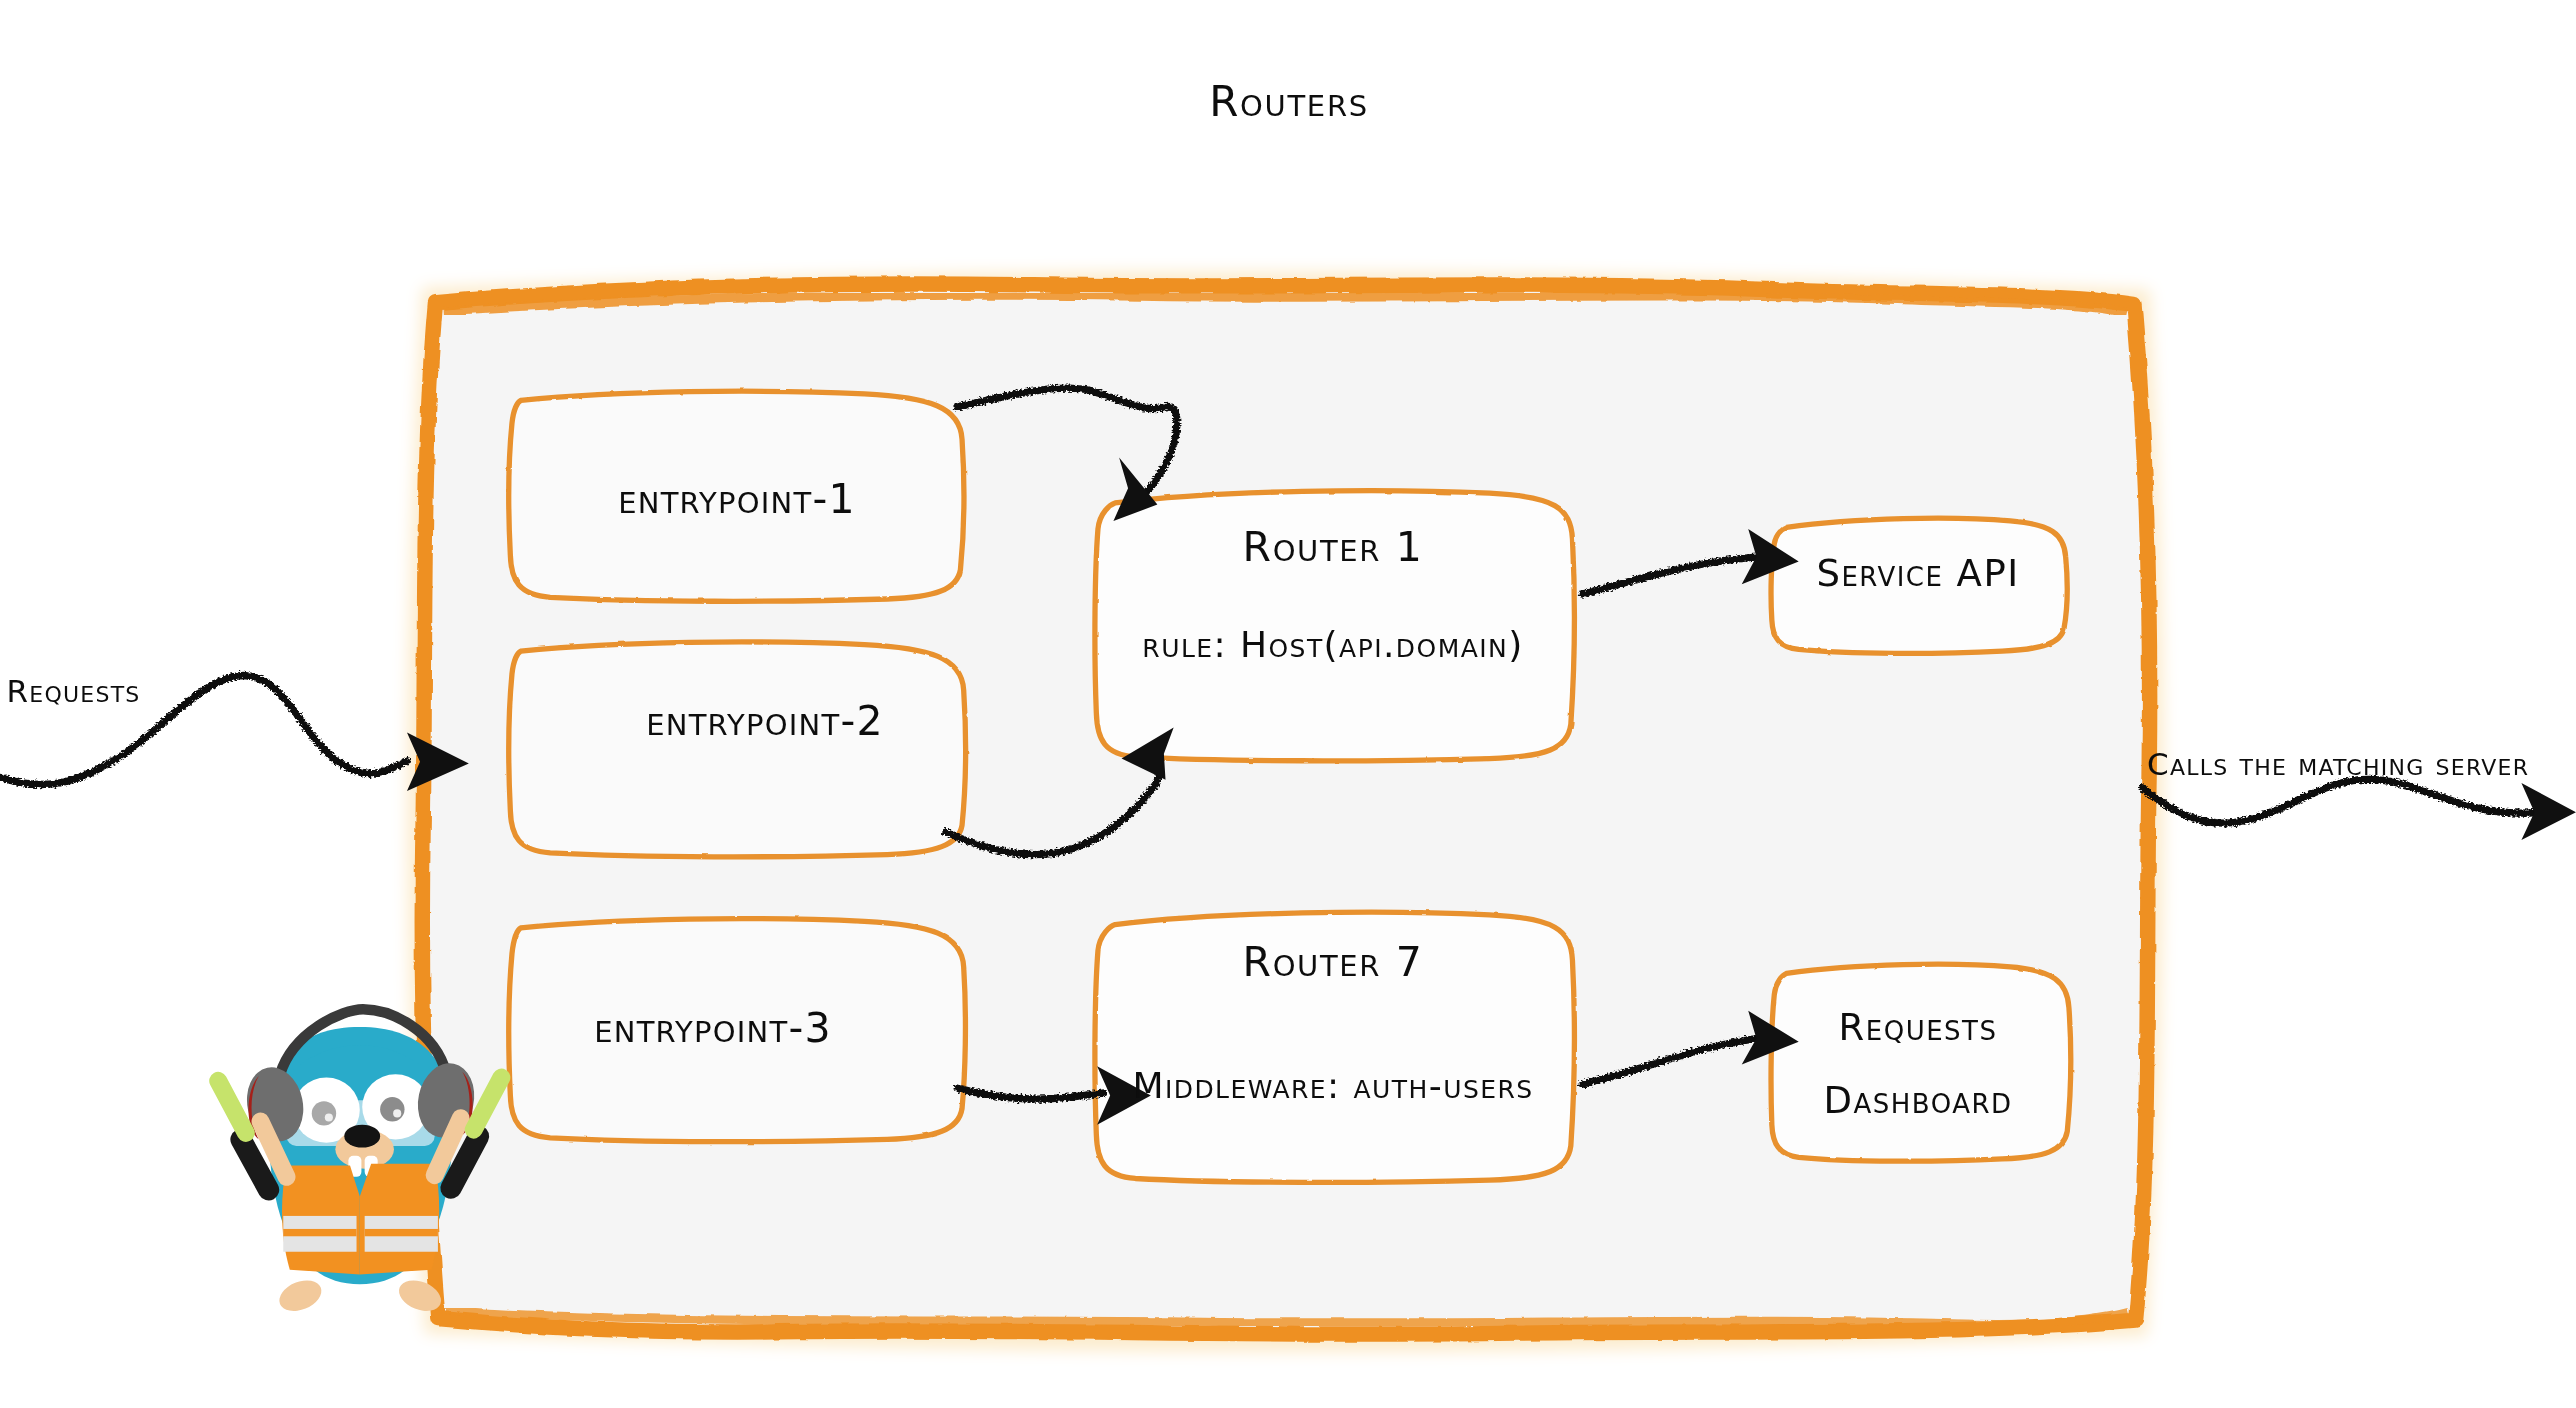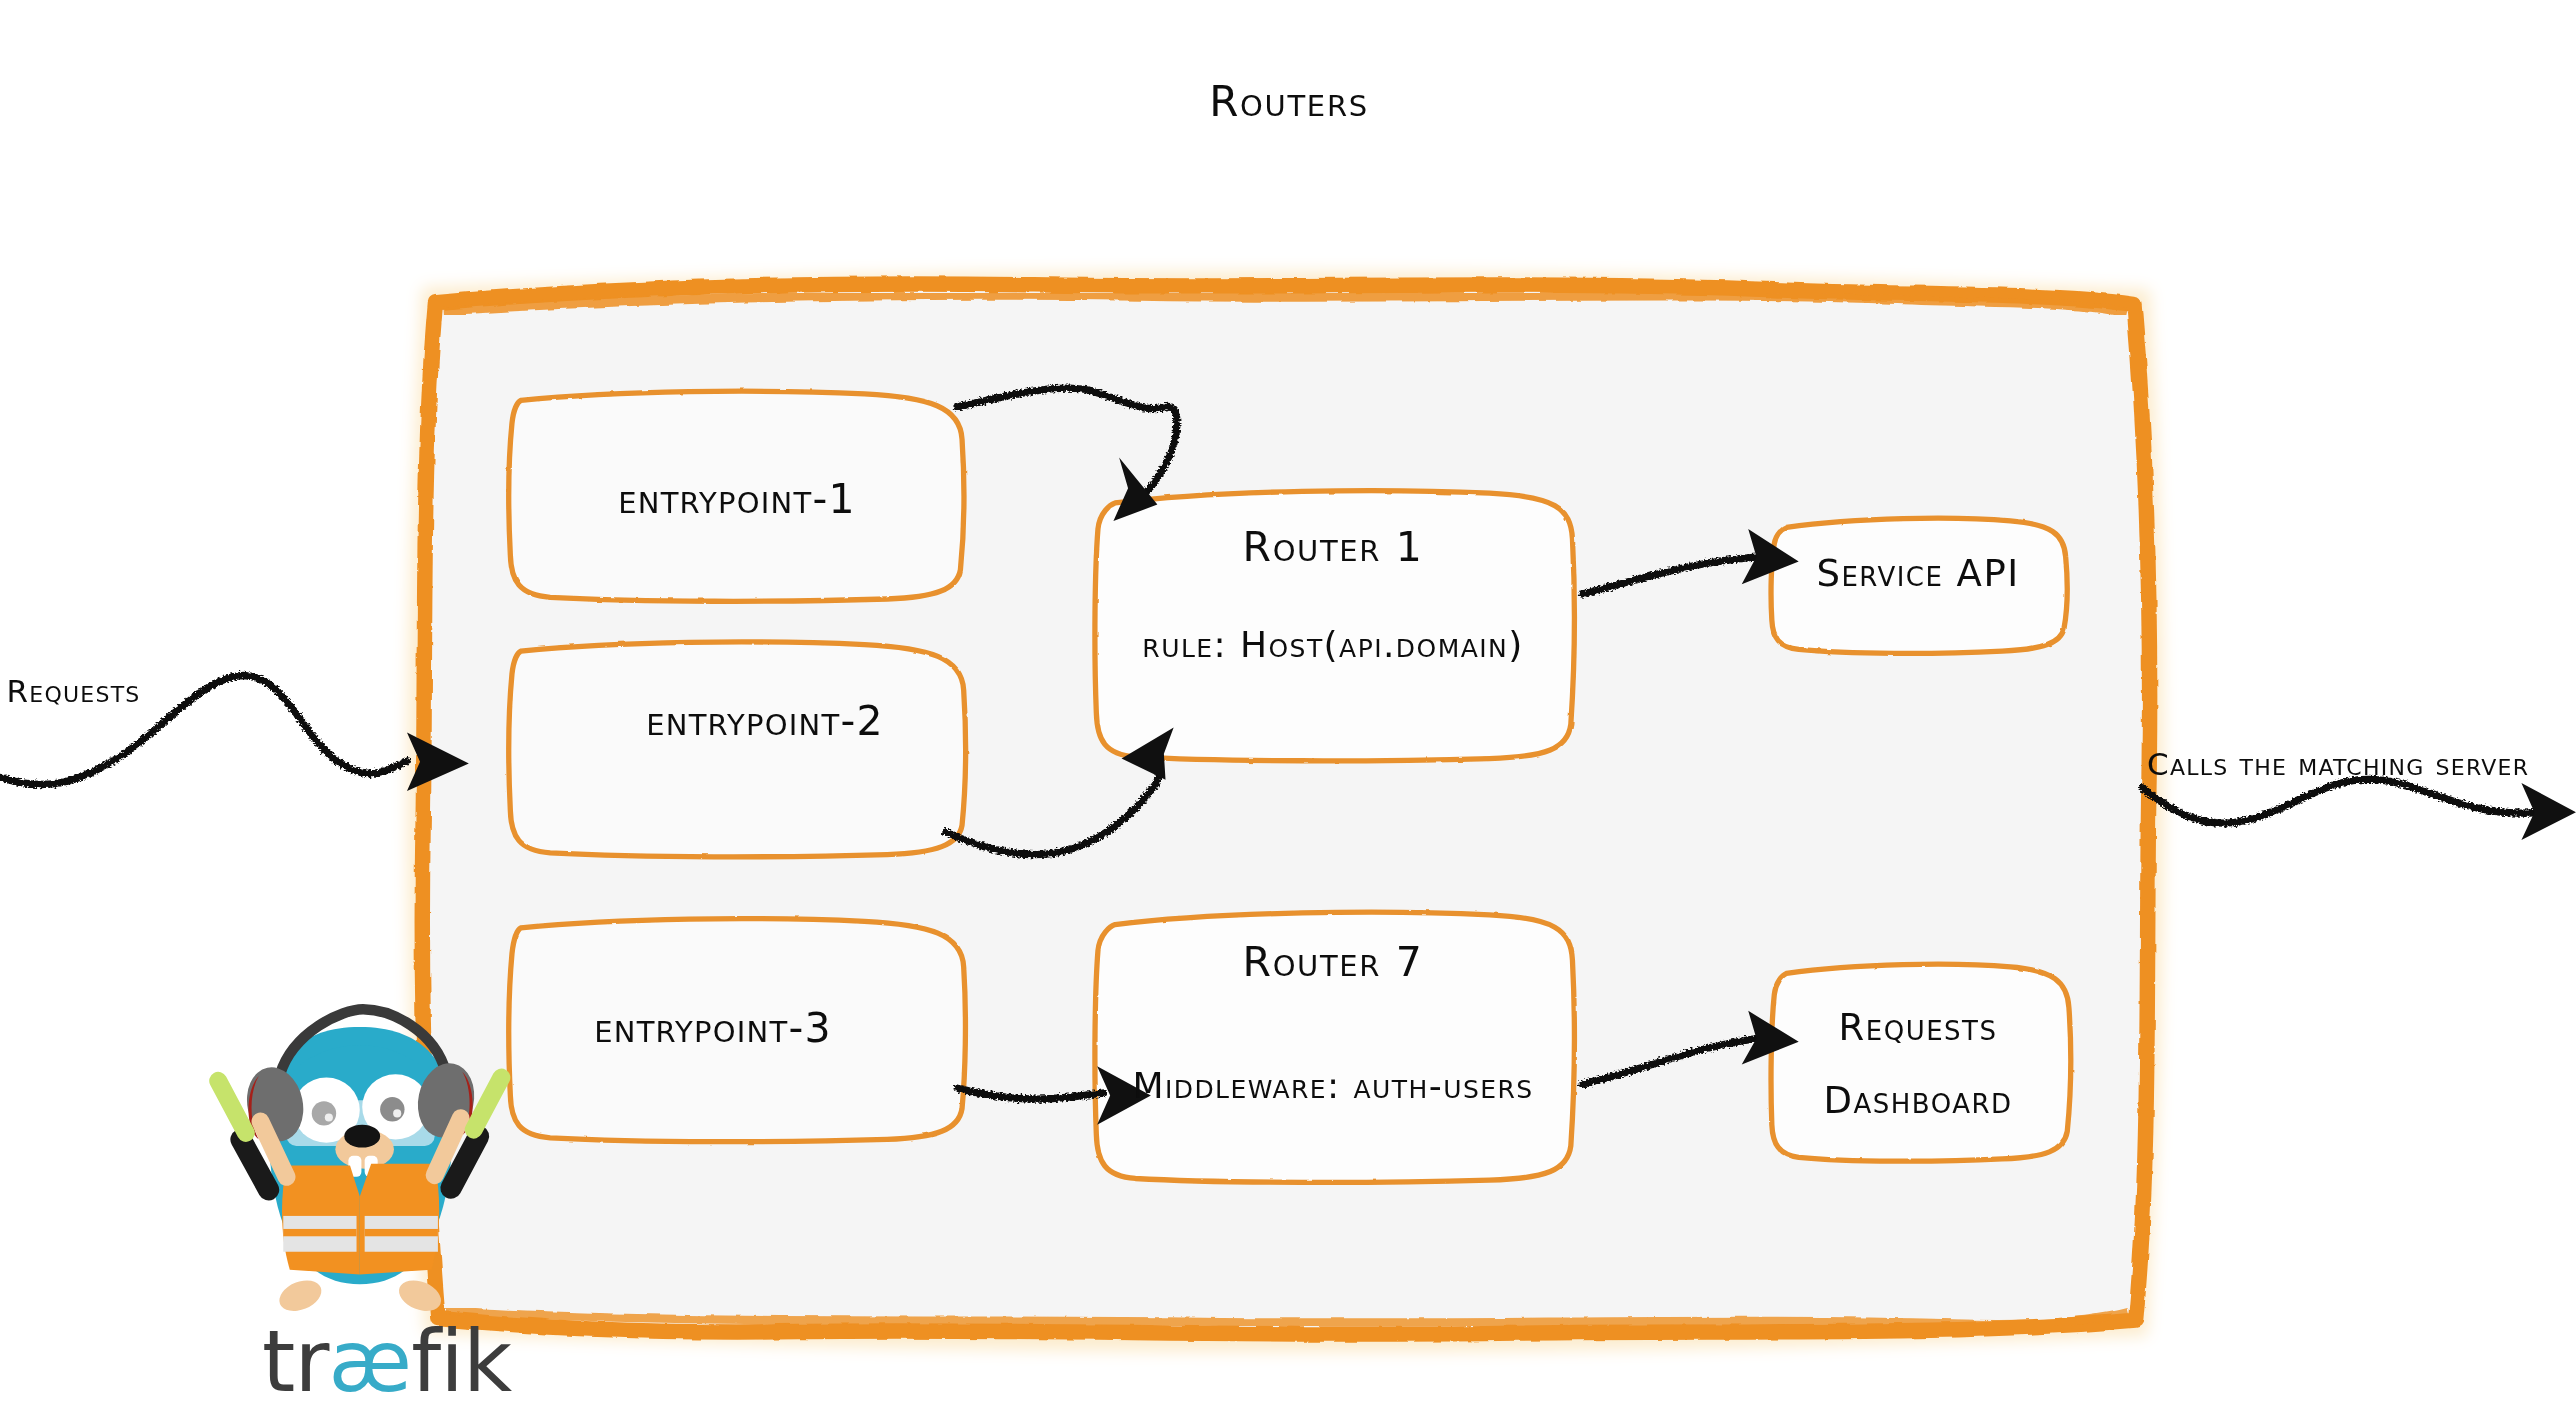--- a/index.html
+++ b/index.html
@@ -269,16 +269,15 @@
   <div class="txt sc center router-title" style="left:1333px; top:942px;">Router 7</div>
   <div class="txt sc center router-line" style="left:1333px; top:1068px;">Middleware: auth-users</div>
 
   <div class="txt sc center service-label" style="left:1918px; top:555px;">Service API</div>
   <div class="txt sc center service-label" style="left:1918px; top:1009px;">Requests</div>
   <div class="txt sc center service-label" style="left:1918px; top:1082px;">Dashboard</div>
 
   <div class="txt sc side-label" style="left:6.5px; top:676px;">Requests</div>
   <div class="txt sc side-label" style="left:2147px; top:749px;">Calls the matching server</div>
 
-  <div class="wordmark"><span>tr</span><span class="ae">æ</span><span>fik</span></div>
 
 </div>
 
 
 </body></html>

